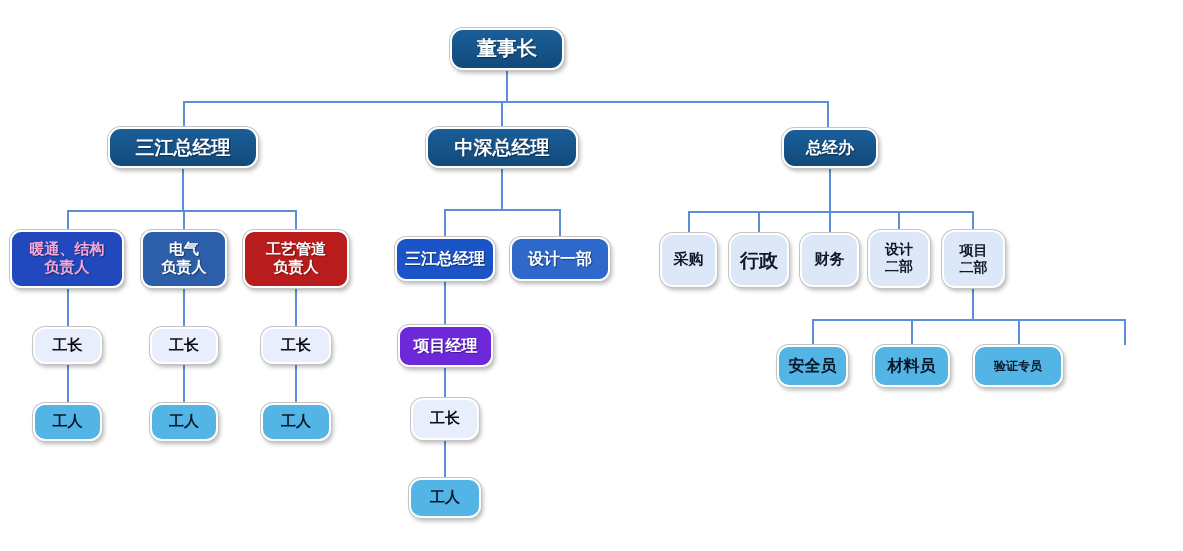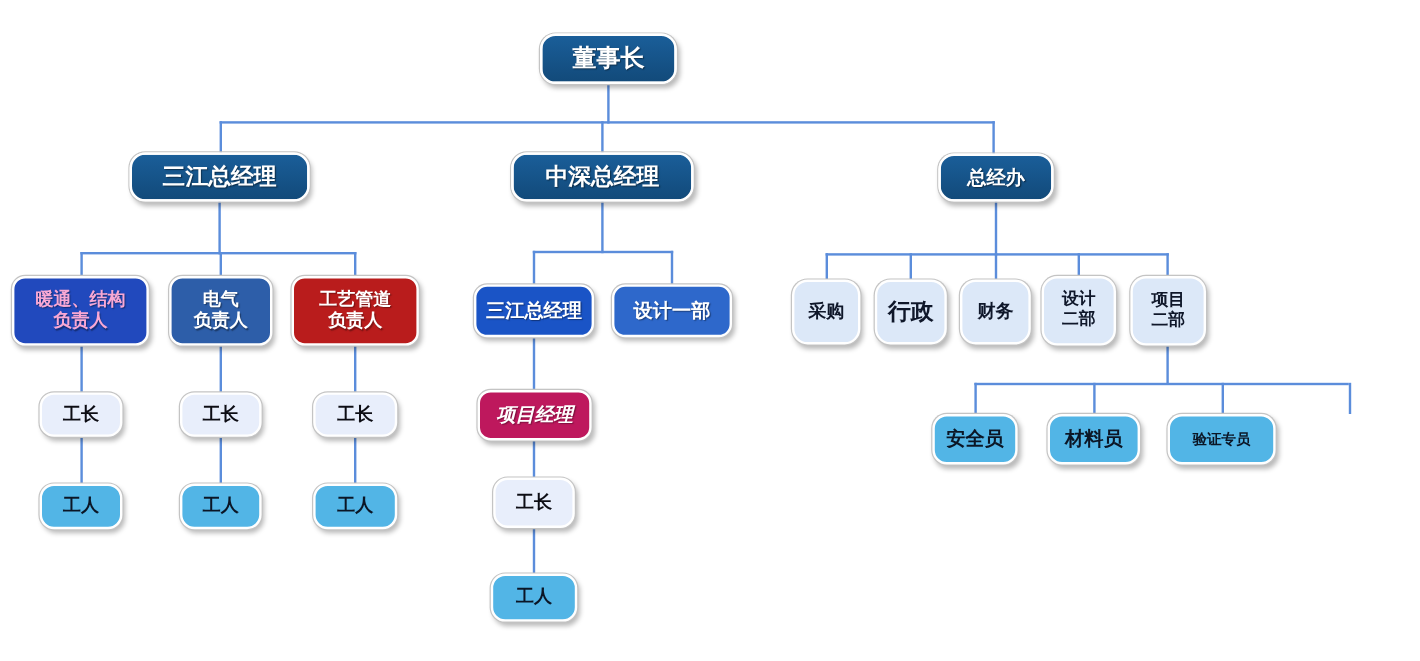--- a/index.html
+++ b/index.html
@@ -20,21 +20,21 @@
     box-shadow:0 0 0 1px #c4c4c4, 2px 3px 4px rgba(0,0,0,.28);
     font-weight:bold;text-align:center;line-height:1.18;
     white-space:nowrap;
   }
   .navy{background:linear-gradient(180deg,#1a5e99,#124a7a);color:#fff;text-shadow:1px 1px 1px rgba(0,0,0,.45);border-radius:13px;}
   .royal{background:#2149bd;color:#f9a8d4;text-shadow:1px 1px 1px rgba(0,0,0,.4);}
   .steel{background:#2d5ea9;color:#fff;text-shadow:1px 1px 1px rgba(0,0,0,.4);}
   .lightroyal{background:#b91c1c;color:#fff;text-shadow:1px 1px 1px rgba(0,0,0,.35);}
   .bright{background:#1a54c6;color:#fff;text-shadow:1px 1px 1px rgba(0,0,0,.4);}
   .bright2{background:#2e68cb;color:#fff;text-shadow:1px 1px 1px rgba(0,0,0,.4);}
-  .med{background:#be185d;color:#fff;text-shadow:1px 1px 1px rgba(0,0,0,.35);font-style:italic;}
+  .med{background:#6d28d9;color:#fff;text-shadow:1px 1px 1px rgba(0,0,0,.35);}
   .pale{background:#dce8f8;color:#0f172a;border-radius:13px;}
   .palest{background:#e8eefb;color:#0d0d14;border-radius:12px;}
   .sky{background:#52b5e6;color:#0b1626;border-radius:12px;}
   .vline{position:absolute;width:2px;background:#5b8ddb;}
   .hline{position:absolute;height:2px;background:#5b8ddb;}
 </style>
 </head>
 <body>
 
 <div id="canvas">

